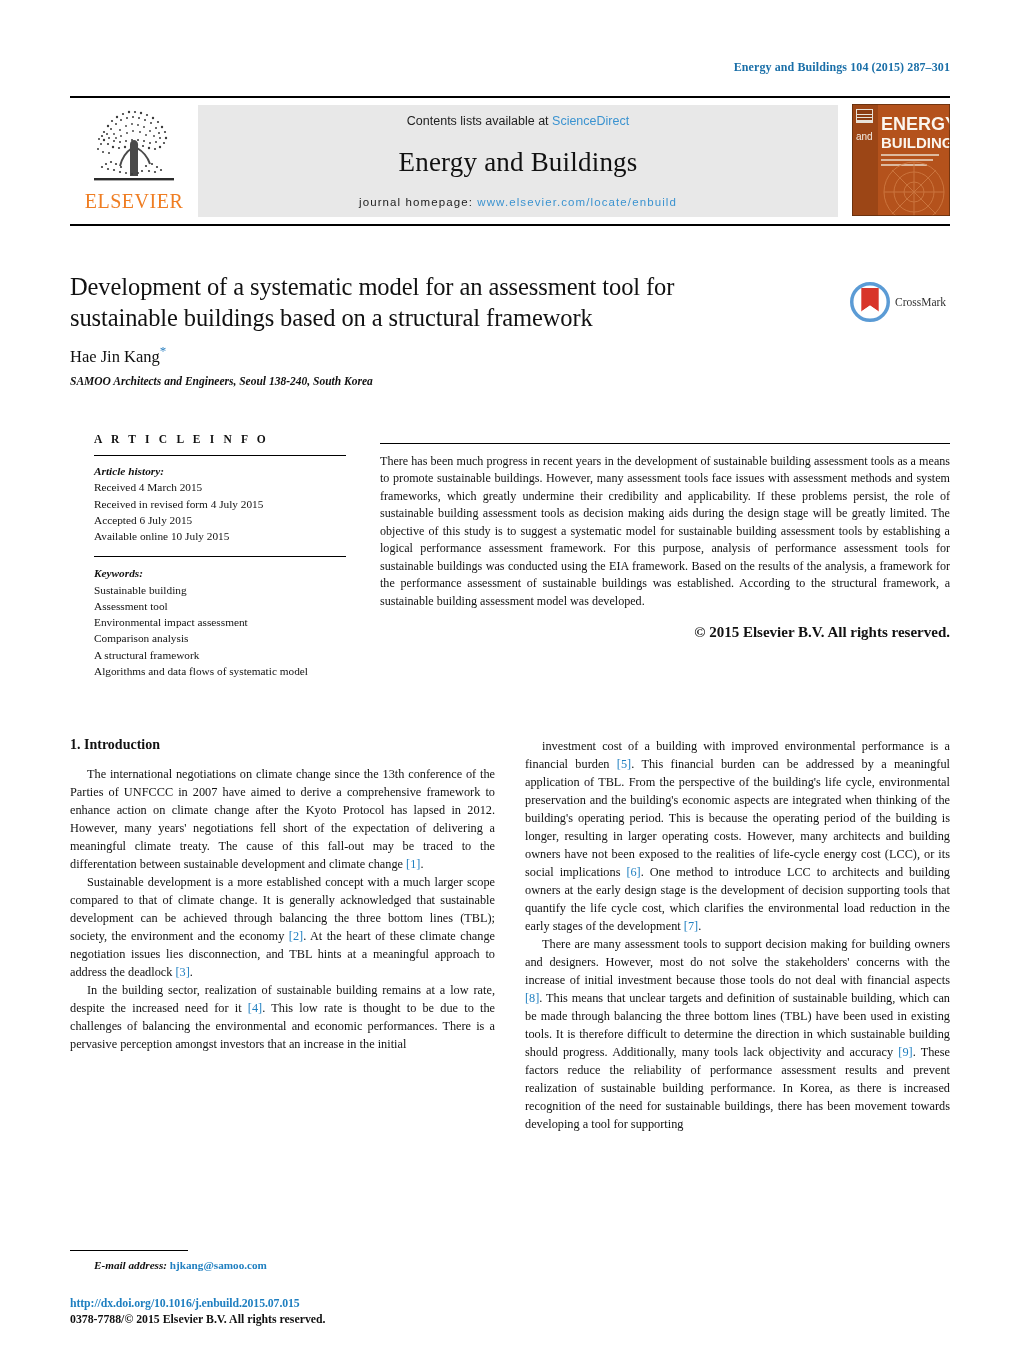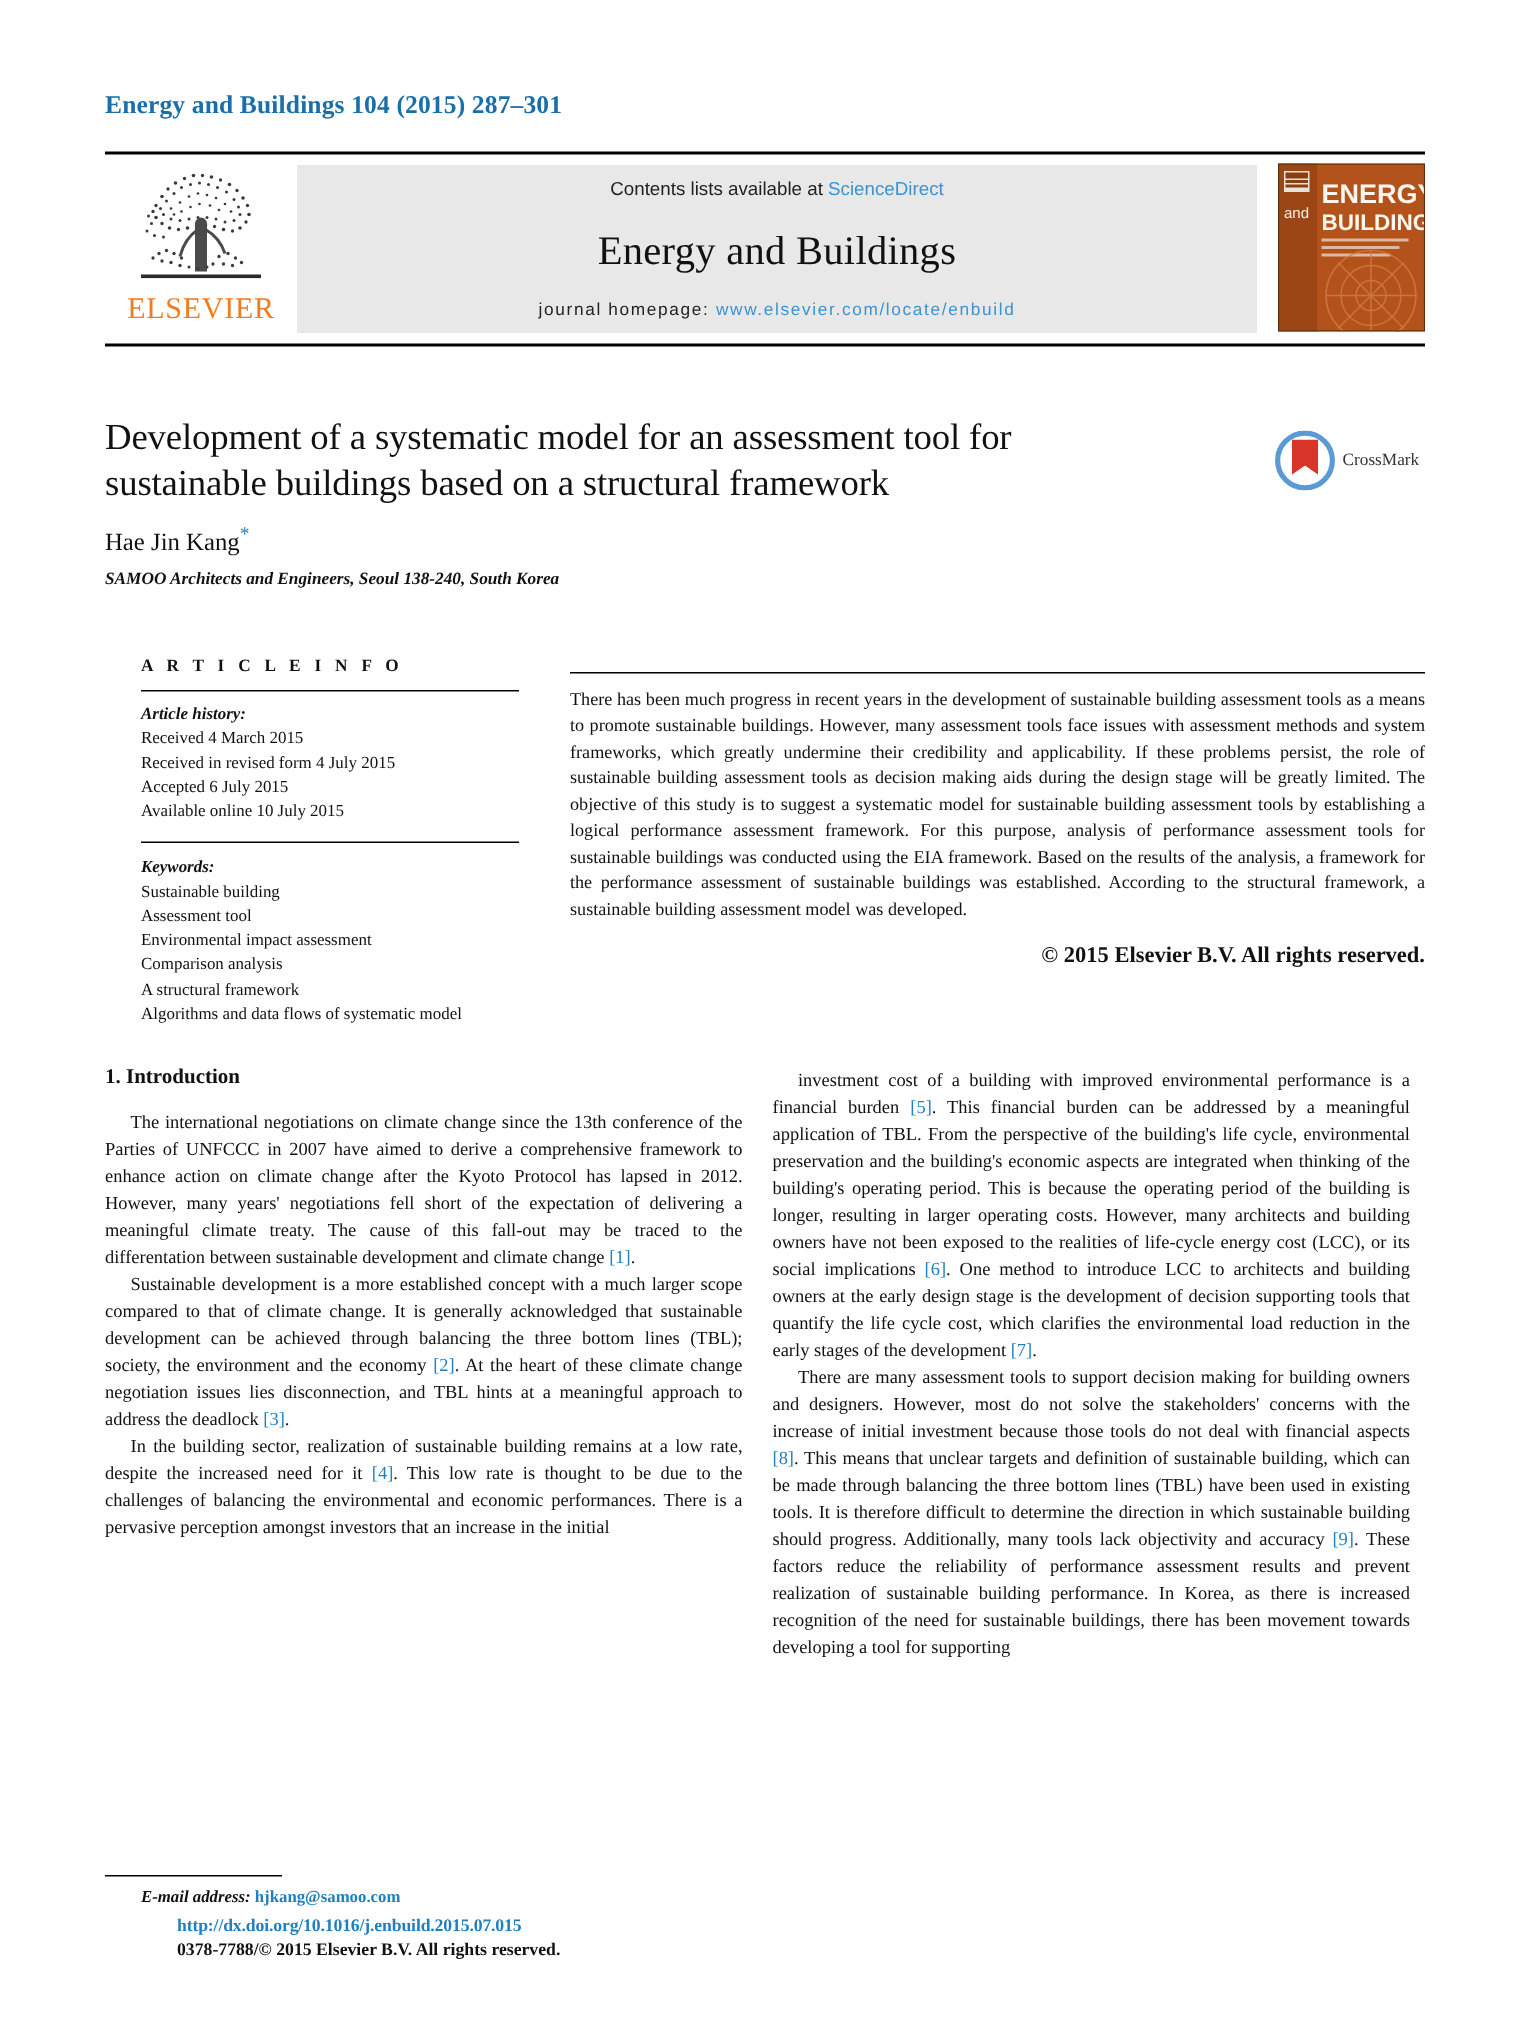--- a/index.html
+++ b/index.html
@@ -18,23 +18,23 @@
   .page {
     position: relative;
     width: 1020px;
     height: 1351px;
     box-sizing: border-box;
     padding: 0 70px;
   }
 
   
   .running-head {
-    text-align: left;
+    text-align: right;
     color: #1a6fa8;
-    font-size: 17px;
+    font-size: 12px;
     font-weight: bold;
     padding-top: 60px;
     letter-spacing: 0.1px;
   }
 
   
   .masthead {
     margin-top: 21px;
     border-top: 2.2px solid #000;
     border-bottom: 2.2px solid #000;
@@ -194,23 +194,23 @@
     text-align: right;
     font-family: "Liberation Serif", serif;
     font-size: 15px;
     font-weight: bold;
     margin-top: 14px;
     color: #111;
   }
 
   
   .body-cols {
-    margin-top: 27px;
+    margin-top: 58px;
     display: flex;
-    gap: 20px;
+    gap: 30px;
   }
   .bcol { width: 425px; flex: 0 0 425px; }
   h2.section-title {
     font-family: "Liberation Serif", serif;
     font-size: 14px;
     font-weight: bold;
     margin: 0 0 12px 0;
     color: #111;
   }
   .para {
@@ -254,23 +254,22 @@
     line-height: 1.45;
     padding-left: 24px;
     color: #111;
   }
   .fn-em { font-style: italic; font-weight: bold; }
   .fn-mail { color: #1f7fc0; font-weight: bold; }
 
   .doi-block {
     position: absolute;
     left: 70px;
-    bottom: 44px;
+    bottom: 24px;
     width: 500px;
-    margin-left: 48px;
   }
   .doi-link {
     font-family: "Liberation Serif", serif;
     font-size: 11.8px;
     color: #1f7fc0;
     font-weight: bold;
     letter-spacing: -0.1px;
   }
   .issn-line {
     font-family: "Liberation Serif", serif;

